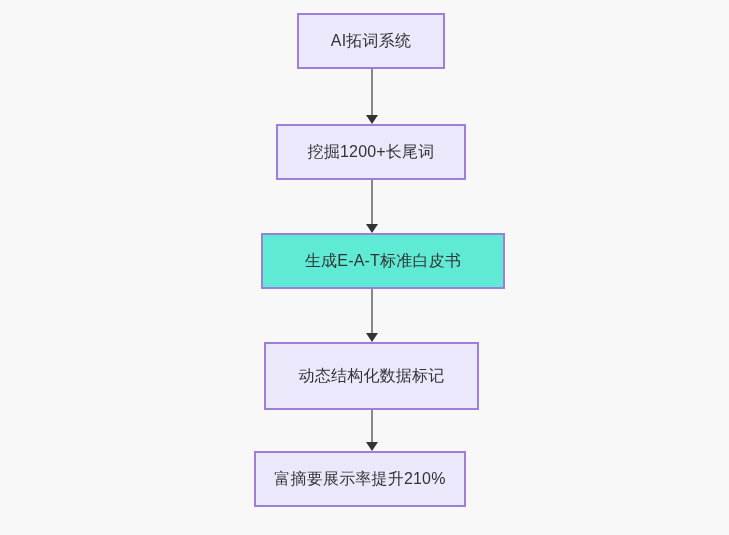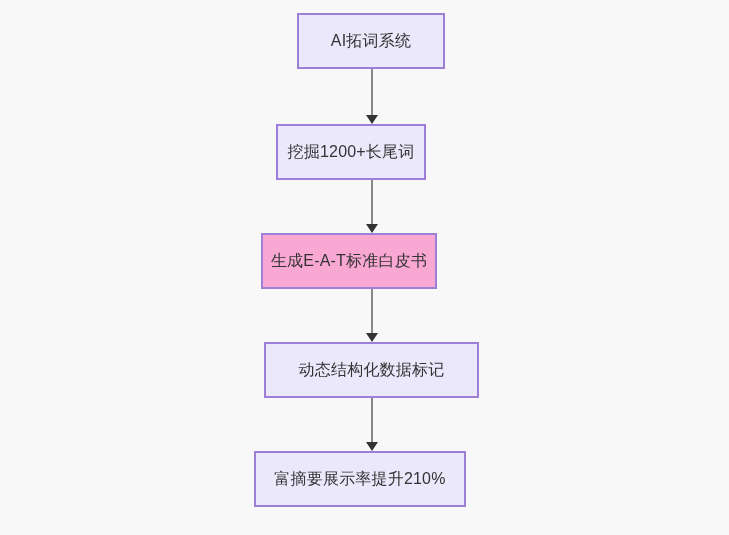--- a/index.html
+++ b/index.html
@@ -76,26 +76,26 @@
     <div class="edge-head" style="top: 44px; border-top-color: rgb(51, 51, 51);"></div>
   </div>
   <div class="edge" style="left: 371px; top: 398px; width: 2px; height: 53px;">
     <div class="edge-line" style="height: 45px; background: rgb(136, 136, 136);"></div>
     <div class="edge-head" style="top: 44px; border-top-color: rgb(51, 51, 51);"></div>
   </div>
 
   <div class="node" style="left: 297px; top: 13px; width: 148px; height: 56px; background: rgb(235, 232, 252); border-color: rgb(157, 127, 216); color: rgb(51, 51, 51);">
     <span class="node-label">AI拓词系统</span>
   </div>
-  <div class="node" style="left: 276px; top: 124px; width: 150px; height: 56px; background: rgb(235, 232, 252); border-color: rgb(157, 127, 216); color: rgb(51, 51, 51);">
+  <div class="node" style="left: 276px; top: 124px; width: 190px; height: 56px; background: rgb(235, 232, 252); border-color: rgb(157, 127, 216); color: rgb(51, 51, 51);">
     <span class="node-label">挖掘1200+长尾词</span>
   </div>
-  <div class="node" style="left: 261px; top: 233px; width: 176px; height: 56px; background: #f9a8d4; border-color: rgb(157, 127, 216); color: rgb(51, 51, 51);">
+  <div class="node" style="left: 261px; top: 233px; width: 244px; height: 56px; background: #5eead4; border-color: rgb(157, 127, 216); color: rgb(51, 51, 51);">
     <span class="node-label">生成E-A-T标准白皮书</span>
   </div>
-  <div class="node" style="left: 264px; top: 342px; width: 215px; height: 56px; background: rgb(235, 232, 252); border-color: rgb(157, 127, 216); color: rgb(51, 51, 51);">
+  <div class="node" style="left: 264px; top: 342px; width: 215px; height: 68px; background: rgb(235, 232, 252); border-color: rgb(157, 127, 216); color: rgb(51, 51, 51);">
     <span class="node-label">动态结构化数据标记</span>
   </div>
   <div class="node" style="left: 254px; top: 451px; width: 212px; height: 56px; background: rgb(235, 232, 252); border-color: rgb(157, 127, 216); color: rgb(51, 51, 51);">
     <span class="node-label">富摘要展示率提升210%</span>
   </div>
 
 </div>
 
 </body></html>

